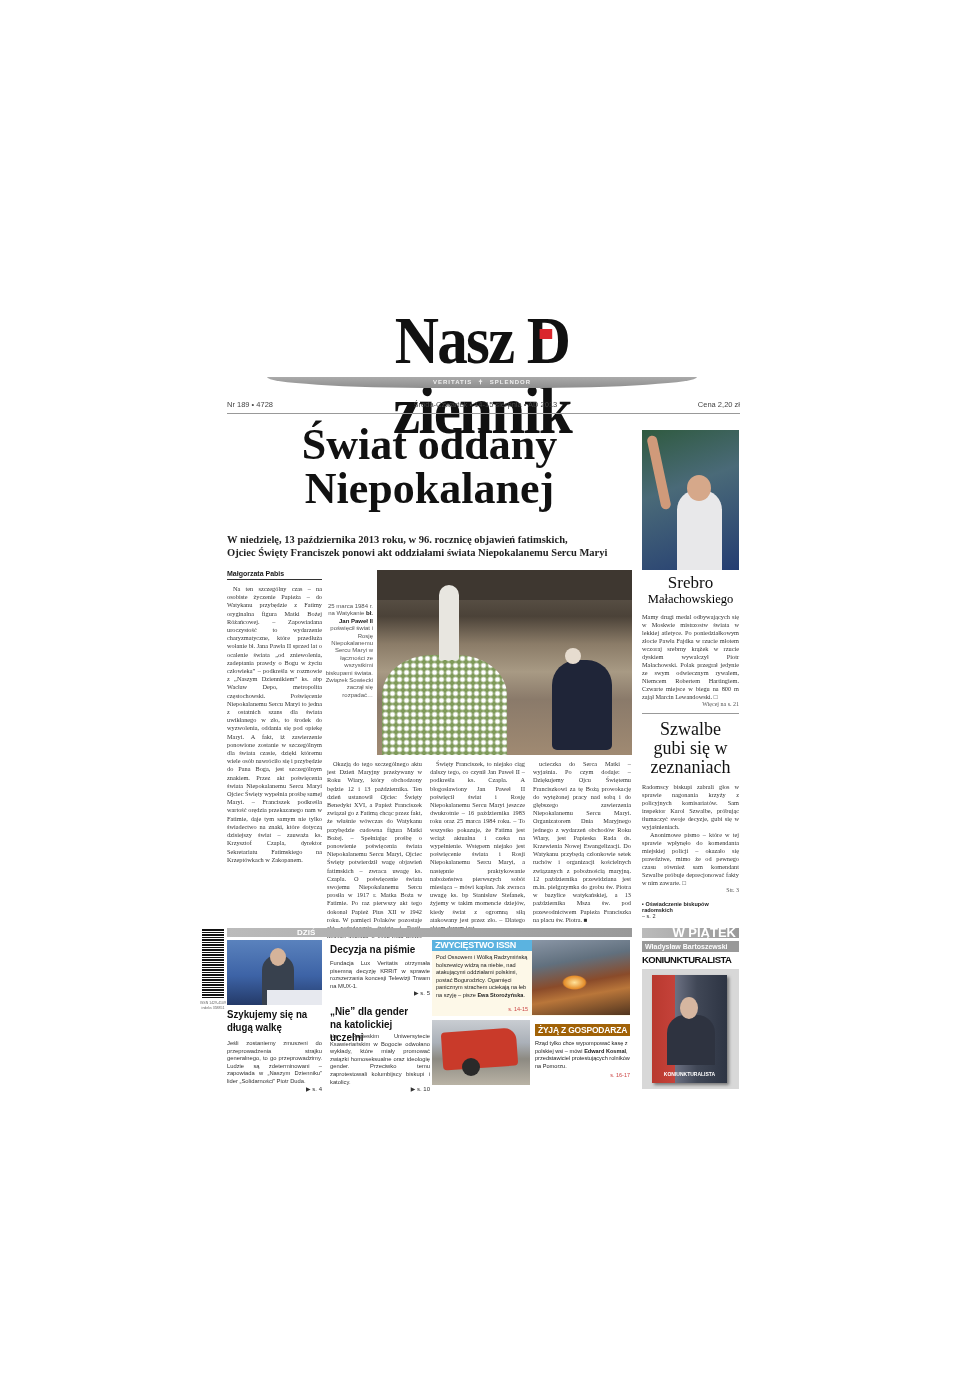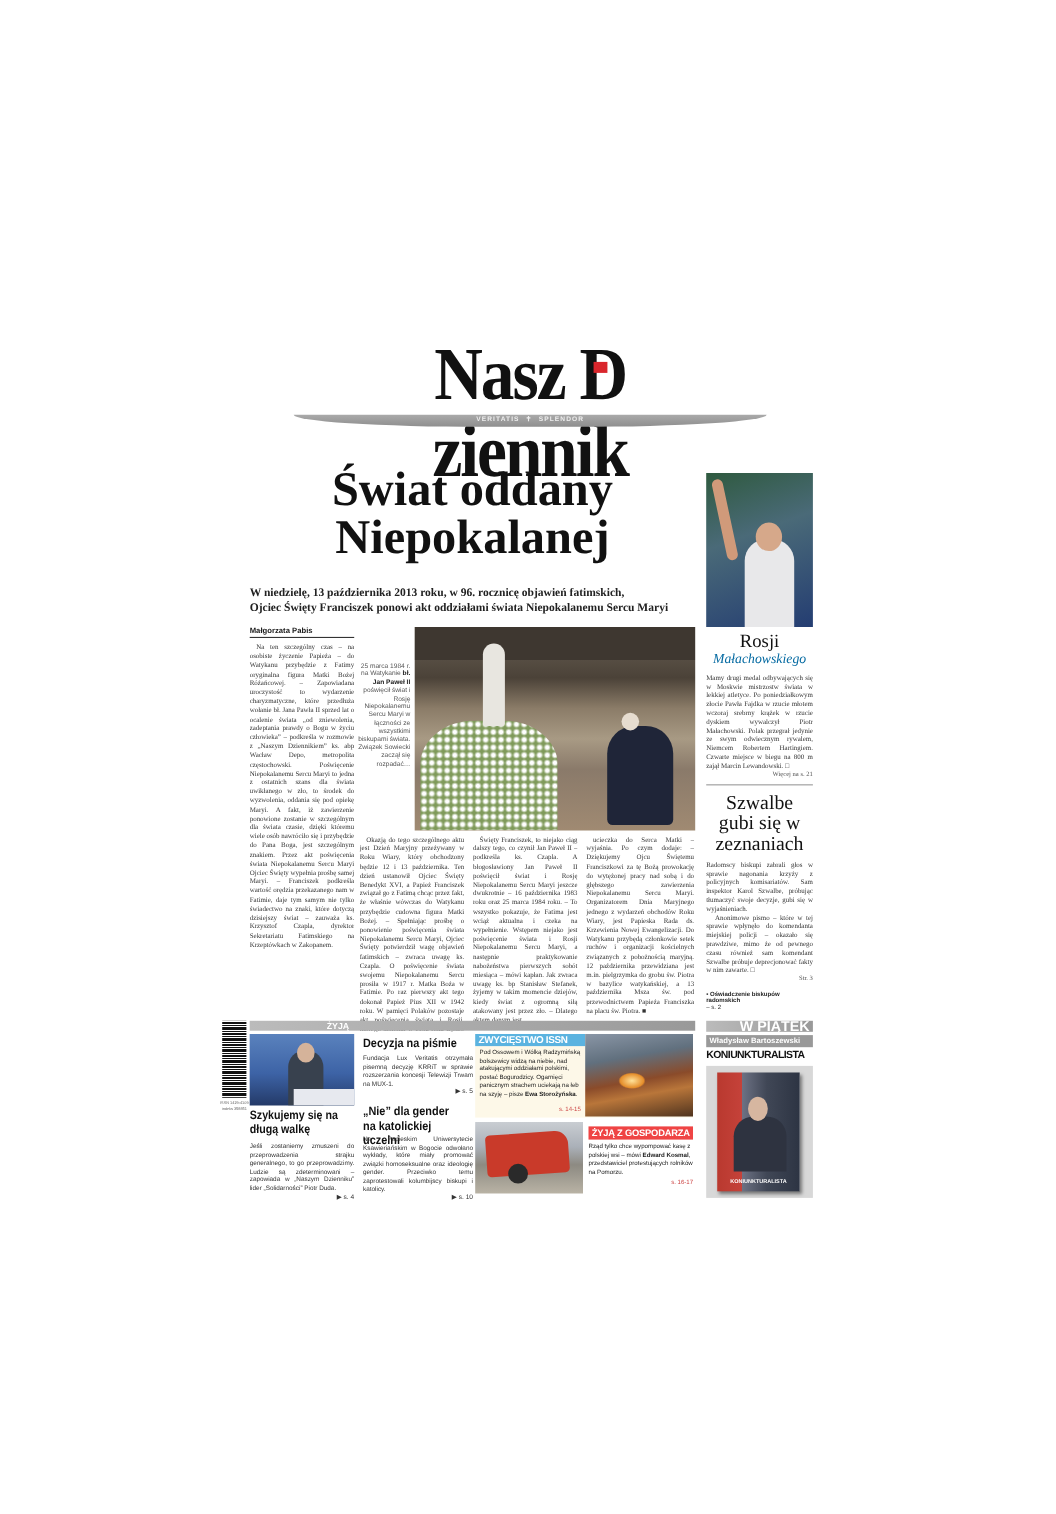--- a/index.html
+++ b/index.html
@@ -57,21 +57,21 @@
   .main-photo .pope-head { position: absolute; left: 188px; top: 78px; width: 16px; height: 16px; background: #e6dccf; border-radius: 50%; }
   .photo-credit { position: absolute; left: 411px; top: 380px; width: 4px; height: 70px; font-size: 3px; color: #888; writing-mode: vertical-rl; }
 
   
   .right-col { position: absolute; left: 420px; top: 125px; width: 97px; }
   .athlete-photo { width: 97px; height: 140px; background: linear-gradient(160deg, #2f5a3f 0%, #4a6a78 40%, #243d72 100%); position: relative; overflow: hidden; }
   .athlete-photo .body { position: absolute; left: 35px; top: 60px; width: 45px; height: 80px; background: #e8e8ea; border-radius: 20px 20px 0 0; }
   .athlete-photo .head { position: absolute; left: 45px; top: 45px; width: 24px; height: 26px; background: #d6a88a; border-radius: 50%; }
   .athlete-photo .arm { position: absolute; left: 12px; top: 5px; width: 10px; height: 75px; background: #d09a7a; transform: rotate(-12deg); border-radius: 5px; }
   .r-head1 { text-align: center; font-size: 17px; line-height: 18px; margin-top: 4px; color: #111; }
-  .r-head1b { text-align: center; font-size: 12.5px; line-height: 15px; color: #0369a1; font-style: italic; }
+  .r-head1b { text-align: center; font-size: 12.5px; line-height: 15px; color: #000000; }
   .r-text { font-size: 6.3px; line-height: 8px; color: #333; text-align: justify; margin-top: 6px; }
   .r-ref { text-align: right; font-size: 6px; color: #555; }
   .r-divider { border-top: 1px solid #999; margin: 6px 0 6px; }
   .r-head2 { font-size: 18px; line-height: 19px; color: #111; text-align: center; }
   .r-bullet { font-family: "Liberation Sans", sans-serif; font-size: 5.5px; margin-top: 8px; color: #333; }
   .r-bullet b { color: #222; }
 
   
   .bottom { position: absolute; left: 0; top: 620px; width: 518px; height: 165px; }
   .barcode { position: absolute; left: -20px; top: 3px; width: 22px; height: 70px;
@@ -101,21 +101,21 @@
   .zw-text { position: absolute; left: 4px; top: 14px; width: 92px; font-family: "Liberation Sans", sans-serif; font-size: 5.6px; line-height: 7.5px; color: #222; }
   .zw-ref { position: absolute; left: 60px; top: 66px; width: 36px; text-align: right; font-family: "Liberation Sans", sans-serif; font-size: 5.5px; color: #c44; }
   .zw-img { position: absolute; left: 100px; top: 0; width: 98px; height: 75px;
     background: linear-gradient(170deg, #8a96a6 0%, #61707e 30%, #8a4b2a 55%, #b9763a 70%, #50341f 100%); }
   .zw-img::after { content: ""; position: absolute; left: 30px; top: 35px; width: 25px; height: 15px; background: radial-gradient(#ffe29a, #e58e2b 60%, transparent 70%); }
 
   .zy-img { position: absolute; left: 210px; top: 95px; width: 98px; height: 65px;
     background: linear-gradient(180deg, #c9cdd2 0%, #aab0b8 35%, #8d8a82 60%, #b9b3a5 100%); overflow: hidden; }
   .zy-img .machine { position: absolute; left: 10px; top: 10px; width: 75px; height: 38px; background: #c93a2a; border-radius: 4px 12px 4px 4px; transform: rotate(-4deg); }
   .zy-img .wheel { position: absolute; left: 30px; top: 38px; width: 18px; height: 18px; background: #2a2a2a; border-radius: 50%; }
-  .zy-title { position: absolute; left: 313px; top: 99px; width: 95px; height: 12px; background: #ef4444; color: #fff;
+  .zy-title { position: absolute; left: 313px; top: 99px; width: 95px; height: 12px; background: #a16207; color: #fff;
     font-family: "Liberation Sans", sans-serif; font-weight: bold; font-size: 8.5px; line-height: 12px; text-align: center; letter-spacing: -0.2px; }
   .zy-text { position: absolute; left: 313px; top: 115px; width: 95px; font-family: "Liberation Sans", sans-serif; font-size: 5.6px; line-height: 7.5px; color: #222; }
   .zy-ref { position: absolute; left: 313px; top: 147px; width: 95px; text-align: right; font-family: "Liberation Sans", sans-serif; font-size: 5.5px; color: #c44; }
 
   .wp-bar { position: absolute; left: 420px; top: 3px; width: 97px; height: 10px; background: linear-gradient(90deg, #bbb, #999); }
   .wp-bar span { position: absolute; right: 3px; top: 0; font-family: "Liberation Sans", sans-serif; font-weight: bold; font-size: 13px; line-height: 10px; color: #fff; }
   .wp-author { position: absolute; left: 420px; top: 16px; width: 97px; height: 11px; background: #999; color: #fff;
     font-family: "Liberation Sans", sans-serif; font-weight: bold; font-size: 7px; line-height: 11px; padding-left: 3px; }
   .wp-title { position: absolute; left: 420px; top: 29px; width: 97px; font-family: "Liberation Sans", sans-serif; font-weight: bold; font-size: 9.5px; line-height: 12px; color: #111; letter-spacing: -0.5px; }
   .wp-book-bg { position: absolute; left: 420px; top: 44px; width: 97px; height: 120px; background: #d8d8d8; }
@@ -132,20 +132,25 @@
 
   <div class="masthead">
     <span>Nasz </span><span class="flag"><span>D</span></span><span>ziennik</span>
   </div>
   <div class="motto-bar">
     <span>VERITATIS</span>
     <span class="cross">✝</span>
     <span>SPLENDOR</span>
   </div>
 
+  <div class="infoline">
+    <span>Nr 189 • 4728</span>
+    <span>Środa-Czwartek • 14-15 sierpnia • AD 2013</span>
+    <span>Cena 2,20 zł</span>
+  </div>
 
   <div class="headline">
     <div>Świat oddany</div>
     <div>Niepokalanej</div>
   </div>
   <div class="deck">
     <div>W niedzielę, 13 października 2013 roku, w 96. rocznicę objawień fatimskich,</div>
     <div>Ojciec Święty Franciszek ponowi akt oddziałami świata Niepokalanemu Sercu Maryi</div>
   </div>
 
@@ -177,41 +182,41 @@
   <div class="col-text col4">
       <p>ucieczka do Serca Matki – wyjaśnia. Po czym dodaje: – Dziękujemy Ojcu Świętemu Franciszkowi za tę Bożą prowokację do wytężonej pracy nad sobą i do głębszego zawierzenia Niepokalanemu Sercu Maryi. Organizatorem Dnia Maryjnego jednego z wydarzeń obchodów Roku Wiary, jest Papieska Rada ds. Krzewienia Nowej Ewangelizacji. Do Watykanu przybędą członkowie setek ruchów i organizacji kościelnych związanych z pobożnością maryjną. 12 października przewidziana jest m.in. pielgrzymka do grobu św. Piotra w bazylice watykańskiej, a 13 października Msza św. pod przewodnictwem Papieża Franciszka na placu św. Piotra. ■</p>
     </div>
 
   <div class="right-col">
     <div class="athlete-photo">
       <div class="arm"></div>
       <div class="body"></div>
       <div class="head"></div>
     </div>
-    <div class="r-head1">Rosji</div>
+    <div class="r-head1">Srebro</div>
     <div class="r-head1b">Małachowskiego</div>
     <div class="r-text">Mamy drugi medal odbywających się w Moskwie mistrzostw świata w lekkiej atletyce. Po poniedziałkowym złocie Pawła Fajdka w rzucie młotem wczoraj srebrny krążek w rzucie dyskiem wywalczył Piotr Małachowski. Polak przegrał jedynie ze swym odwiecznym rywalem, Niemcem Robertem Hartingiem. Czwarte miejsce w biegu na 800 m zajął Marcin Lewandowski. □</div>
     <div class="r-ref">Więcej na s. 21</div>
     <div class="r-divider"></div>
     <div class="r-head2">Szwalbe gubi się w zeznaniach</div>
     <div class="r-text">Radomscy biskupi zabrali głos w sprawie nagonania krzyży z policyjnych komisariatów. Sam inspektor Karol Szwalbe, próbując tłumaczyć swoje decyzje, gubi się w wyjaśnieniach.</div>
     <div class="r-text" style="margin-top:0;text-indent:8px">Anonimowe pismo – które w tej sprawie wpłynęło do komendanta miejskiej policji – okazało się prawdziwe, mimo że od pewnego czasu również sam komendant Szwalbe próbuje deprecjonować fakty w nim zawarte. □</div>
     <div class="r-ref">Str. 3</div>
     <div class="r-bullet">
       <span>▪ </span><b>Oświadczenie biskupów radomskich</b>
       <div>– s. 2</div>
     </div>
   </div>
 
   <div class="bottom">
     <div class="barcode"></div>
     <div class="barcode-text">ISSN 1429-4109 indeks 358851</div>
 
     <div class="dzis-bar">
-      <span>ŻYJĄ</span>
+      <span>DZIŚ</span>
     </div>
 
     <div class="bx-photo1">
       <div class="man"></div>
       <div class="face"></div>
       <div class="podium"></div>
     </div>
     <div class="bx-h1 sans-head">Szykujemy się na długą walkę</div>
     <div class="bx-t1">
       <div>Jeśli zostaniemy zmuszeni do przeprowadzenia strajku generalnego, to go przeprowadzimy. Ludzie są zdeterminowani – zapowiada w „Naszym Dzienniku” lider „Solidarności” Piotr Duda.</div>

